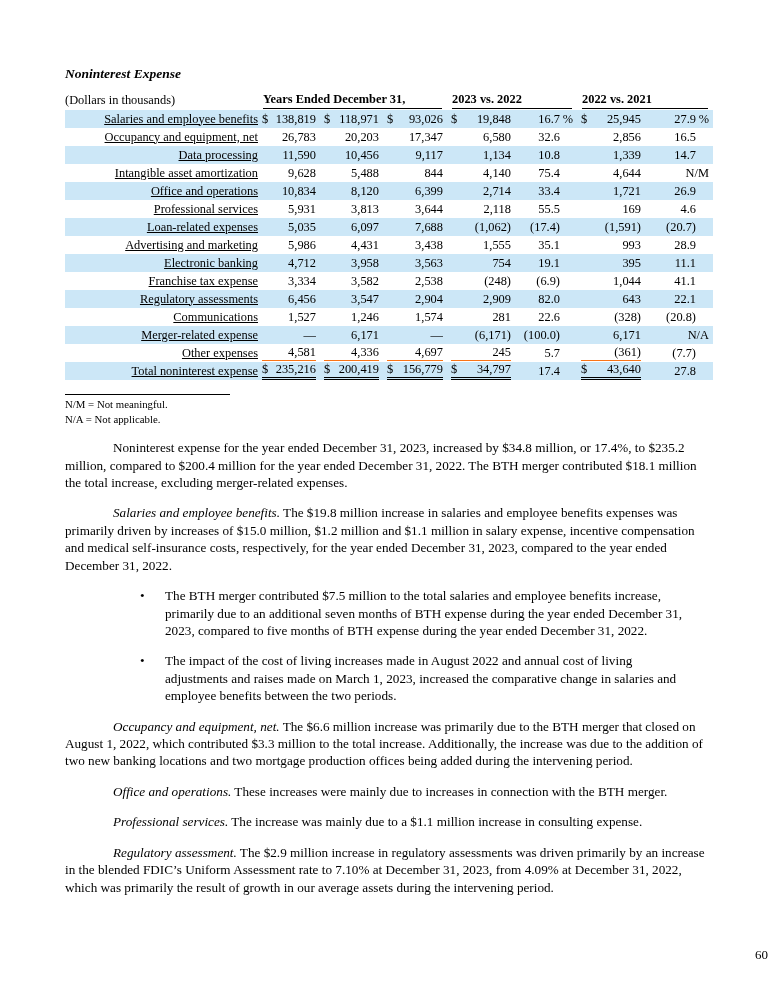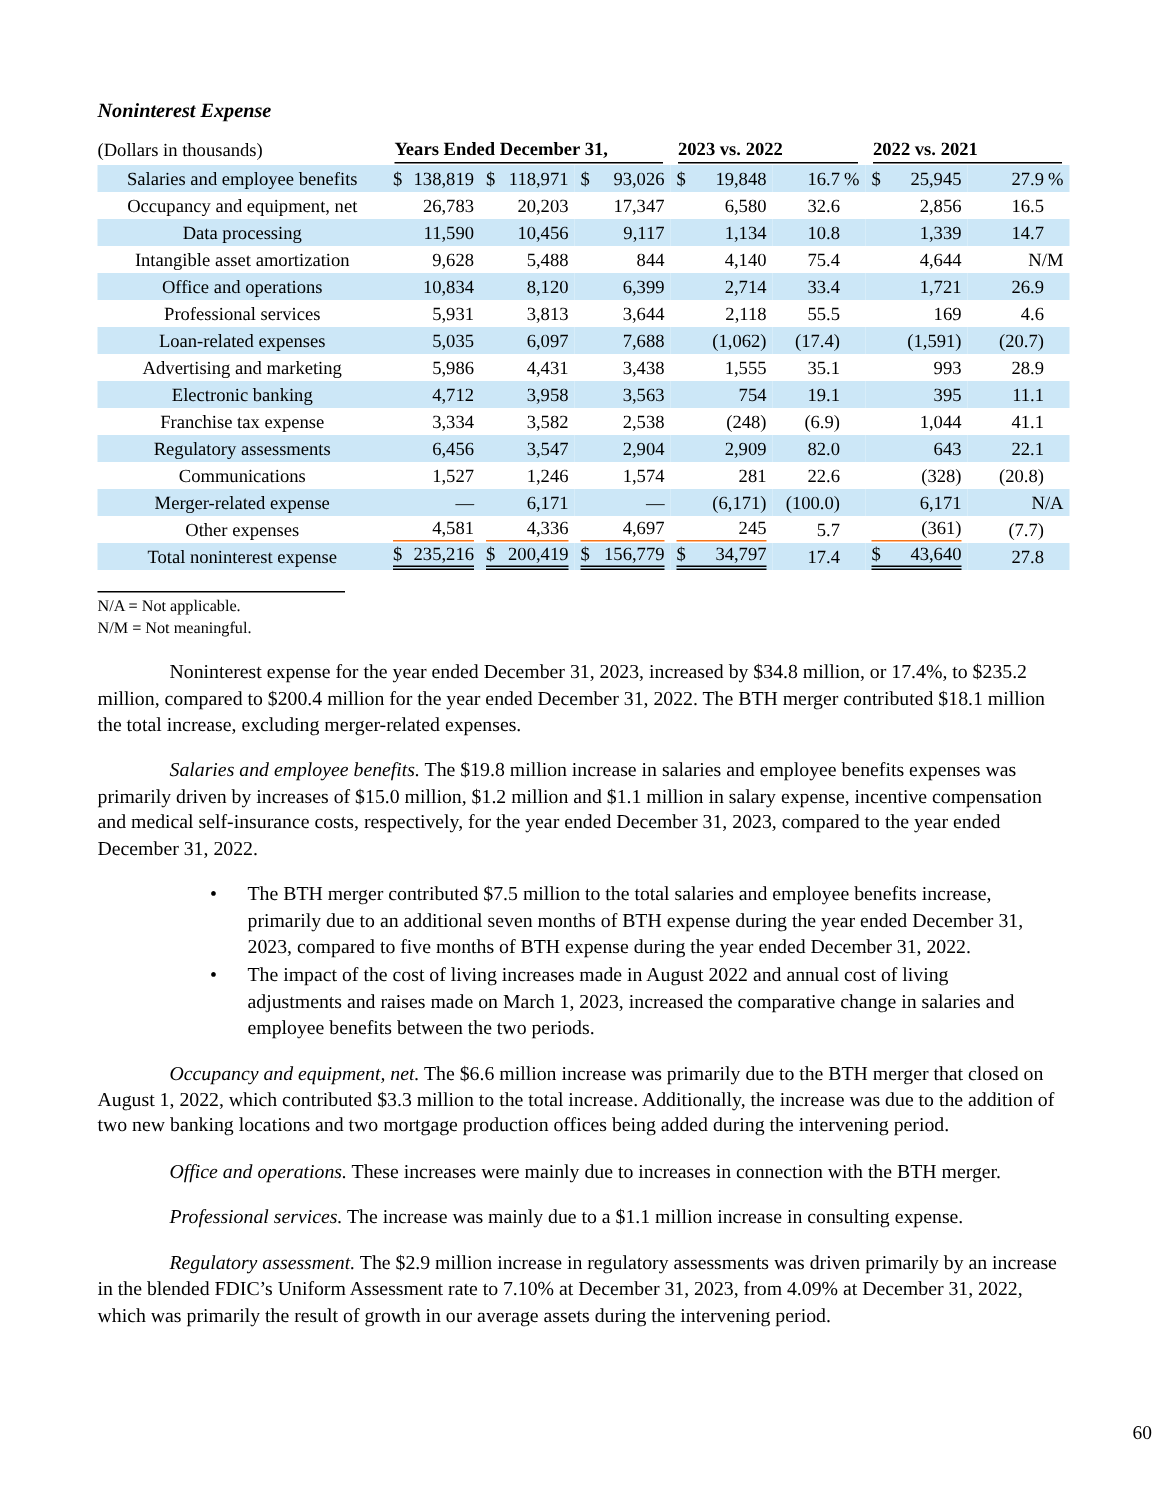--- a/index.html
+++ b/index.html
@@ -18,38 +18,38 @@
 
   table.fin { border-collapse: collapse; table-layout: fixed; width: 648px; margin-top: 9px; }
   table.fin td, table.fin th { padding: 0; vertical-align: middle; font-size: 12.4px; font-weight: normal; }
   thead tr { height: 19px; }
   tbody tr { height: 18px; }
   .note-cell { font-size: 10.8px; text-align: left; }
   .left-hdr { font-size: 12.6px; text-align: left; }
   .grp .grpline { margin: 0 5px; border-bottom: 1px solid #000; text-align: left; font-weight: bold; padding-bottom: 1px; }
   .hin { margin: 0 3px; border-bottom: 1px solid #000; text-align: center; font-weight: bold; padding-bottom: 1px; }
   tr.shaded td { background: #cce7f7; }
-  td.lbl { text-align: center; padding-left: 10px; }
+  td.lbl { text-align: right; padding-left: 10px; text-decoration: underline; }
   td.tot-lbl { padding-left: 19px; }
   .cin { display: flex; align-items: baseline; margin: 0 4px; }
   td.money .cin { justify-content: space-between; }
   td.money .cur { min-width: 11px; text-align: left; }
   td.pct .cin { justify-content: flex-end; }
   td.pct .sym { min-width: 13px; text-align: right; }
   tr.rule td.money .cin { border-bottom: 1px solid #f97316; }
   tr.total td.money .cin { border-bottom: 3px double #000; }
 
   .fn-rule { width: 165px; border-top: 1px solid #000; margin: 14px 0 2px 0; }
   .footnote { font-size: 10.8px; line-height: 1.35; margin: 0; }
 
   p.body-para { font-size: 13.2px; line-height: 1.32; margin: 13px 0 0 0; text-indent: 48px; }
   p.body-para .lead { font-style: italic; }
 
   ul.bullets { list-style: none; margin: 13px 0 0 70px; padding: 0; width: 548px; }
-  ul.bullets li { font-size: 13.2px; line-height: 1.32; padding-left: 30px; position: relative; margin-top: 2px; }
+  ul.bullets li { font-size: 13.2px; line-height: 1.32; padding-left: 30px; position: relative; margin-top: 13px; }
   ul.bullets li::before { content: "\2022"; position: absolute; left: 5px; }
 
   .page-number { position: absolute; bottom: 30px; left: 0; width: 100%; text-align: right; font-size: 13px; }
 </style>
 </head>
 <body>
 
 <div class="page">
 
   <h1 class="sec-title">Noninterest Expense</h1>
@@ -751,22 +751,22 @@
             <div class="cin">
               <span class="val">27.8</span>
               <span class="sym"></span>
             </div>
           </td>
         </tr>
       </tbody>
   </table>
 
   <div class="fn-rule"></div>
+  <p class="footnote">N/M = Not meaningful.</p>
   <p class="footnote">N/A = Not applicable.</p>
-  <p class="footnote">N/M = Not meaningful.</p>
 
   <p class="body-para"><i class="lead"></i><span>Noninterest expense for the year ended December 31, 2023, increased by $34.8 million, or 17.4%, to $235.2 million, compared to $200.4 million for the year ended December 31, 2022. The BTH merger contributed $18.1 million the total increase, excluding merger-related expenses.</span></p>
 
   <p class="body-para"><i class="lead">Salaries and employee benefits.</i><span> The $19.8 million increase in salaries and employee benefits expenses was primarily driven by increases of $15.0 million, $1.2 million and $1.1 million in salary expense, incentive compensation and medical self-insurance costs, respectively, for the year ended December 31, 2023, compared to the year ended December 31, 2022.</span></p>
 
   <ul class="bullets">
       <li>The BTH merger contributed $7.5 million to the total salaries and employee benefits increase, primarily due to an additional seven months of BTH expense during the year ended December 31, 2023, compared to five months of BTH expense during the year ended December 31, 2022.</li>
       <li>The impact of the cost of living increases made in August 2022 and annual cost of living adjustments and raises made on March 1, 2023, increased the comparative change in salaries and employee benefits between the two periods.</li>
     </ul>
 

